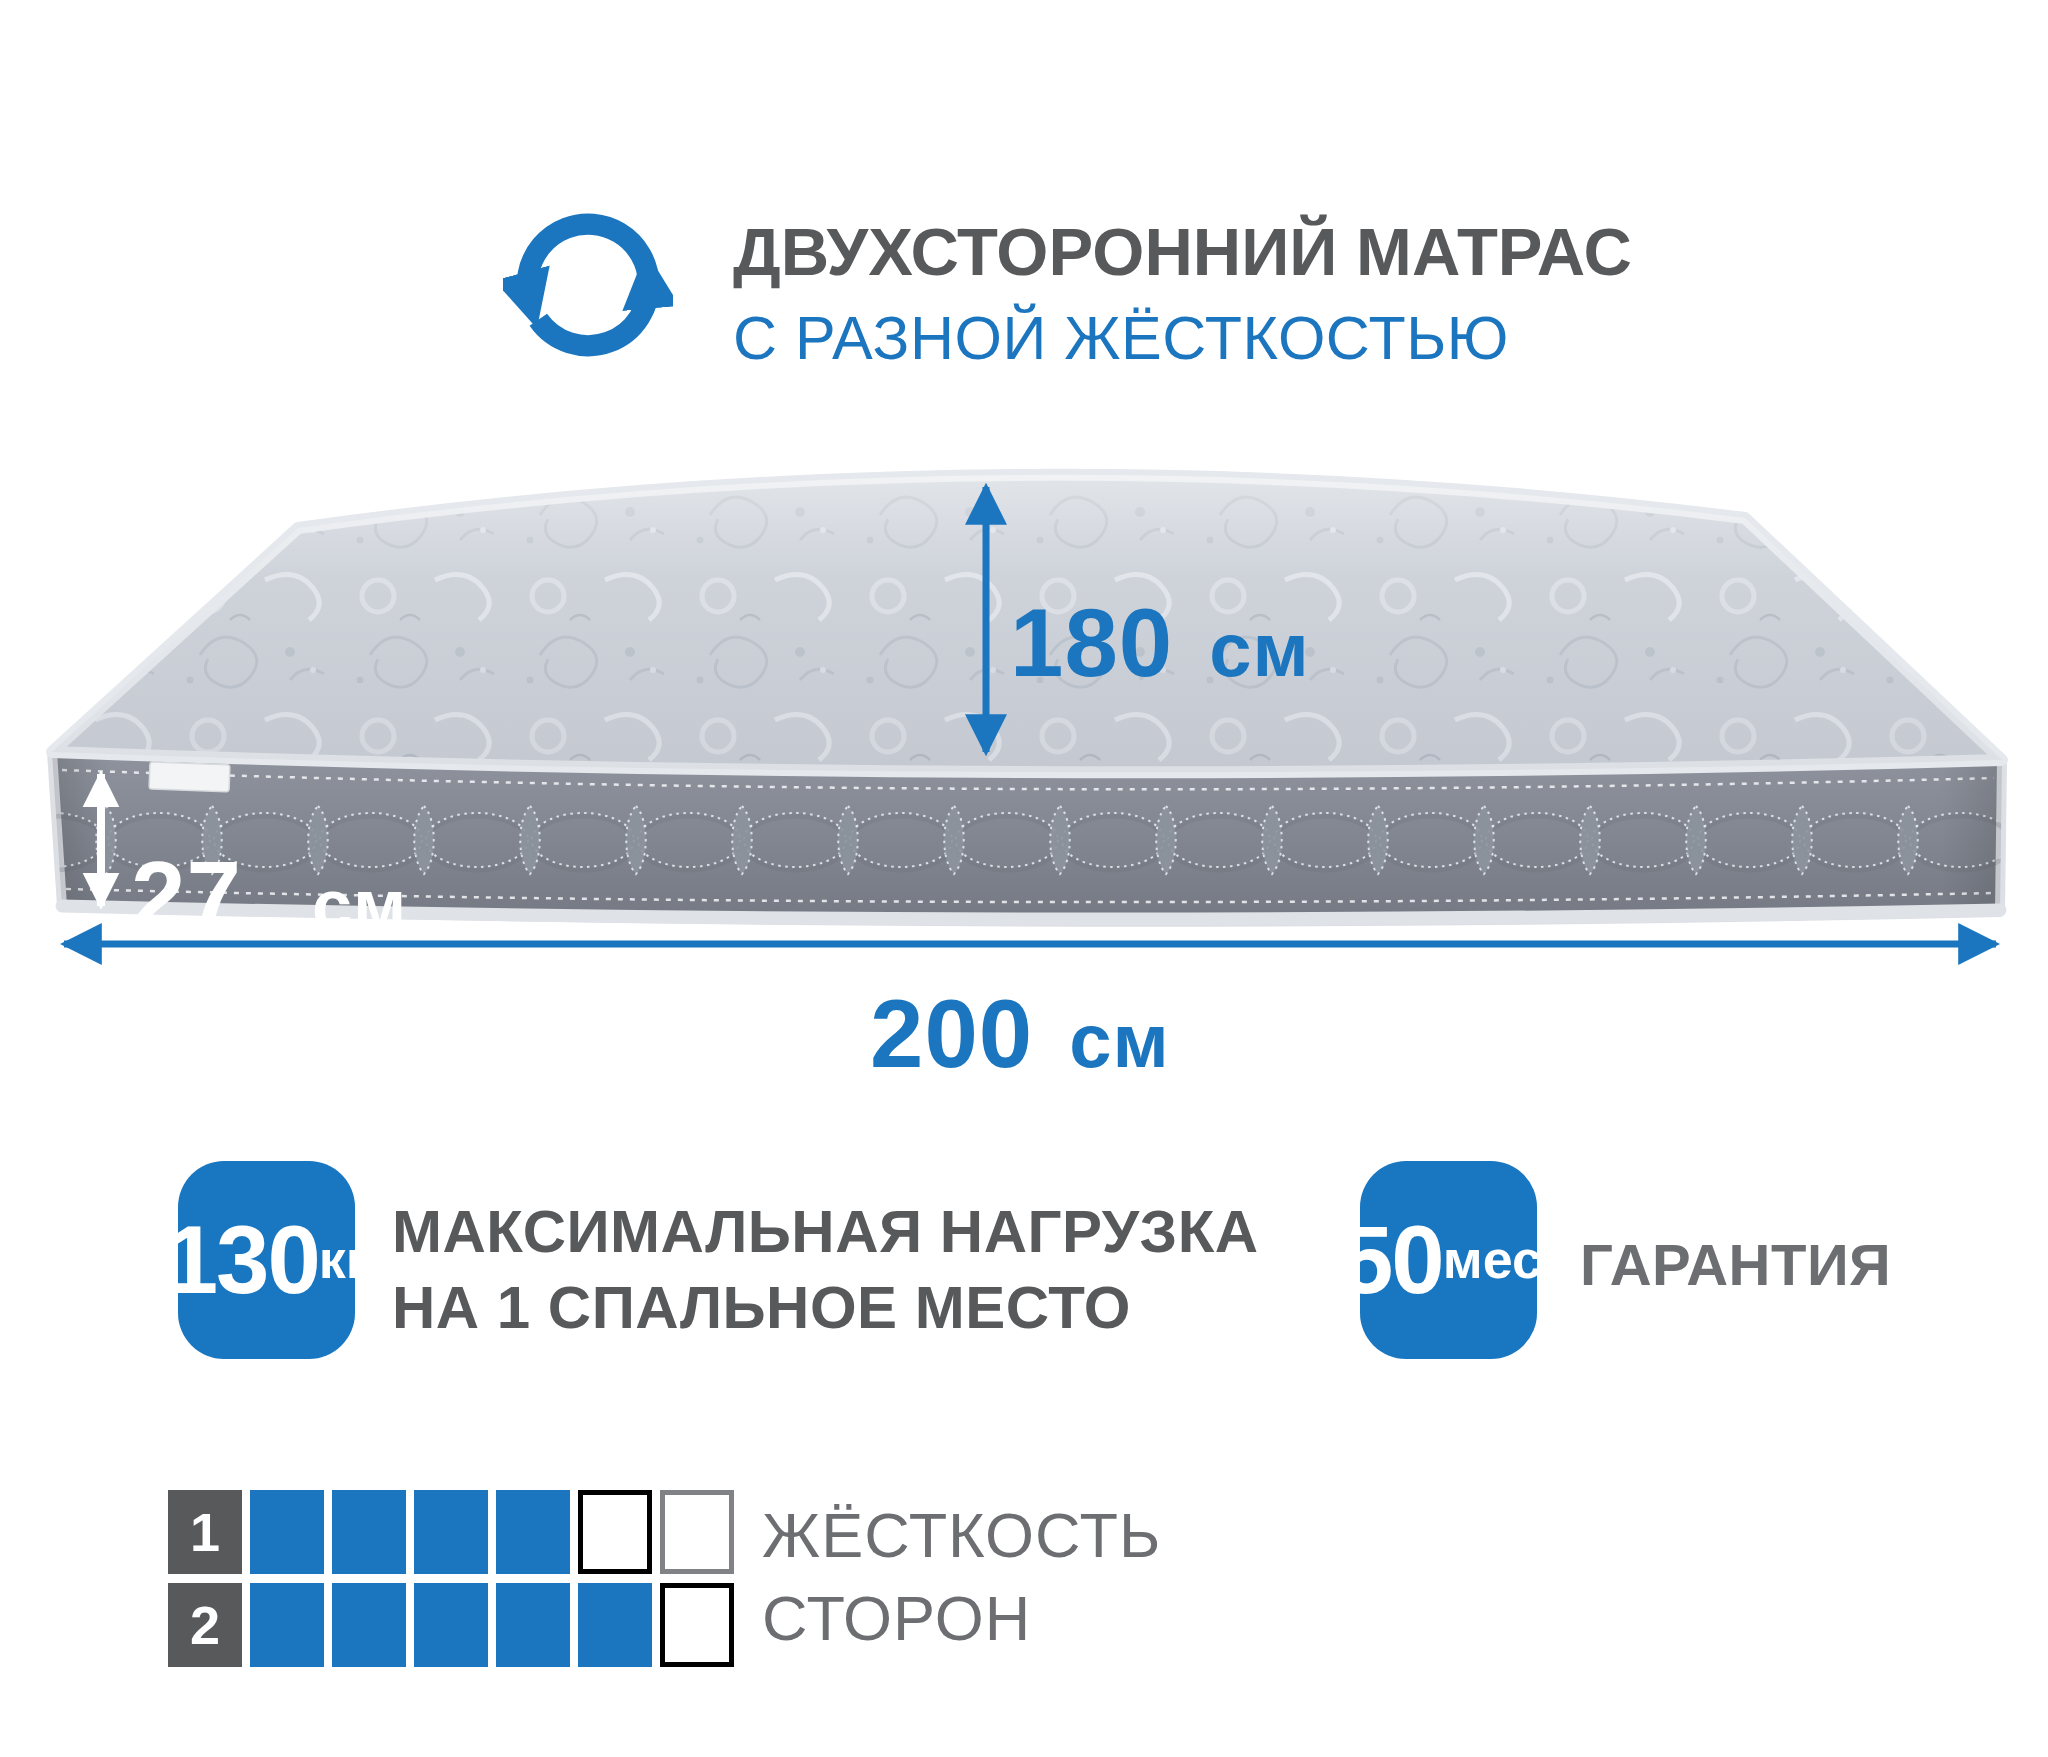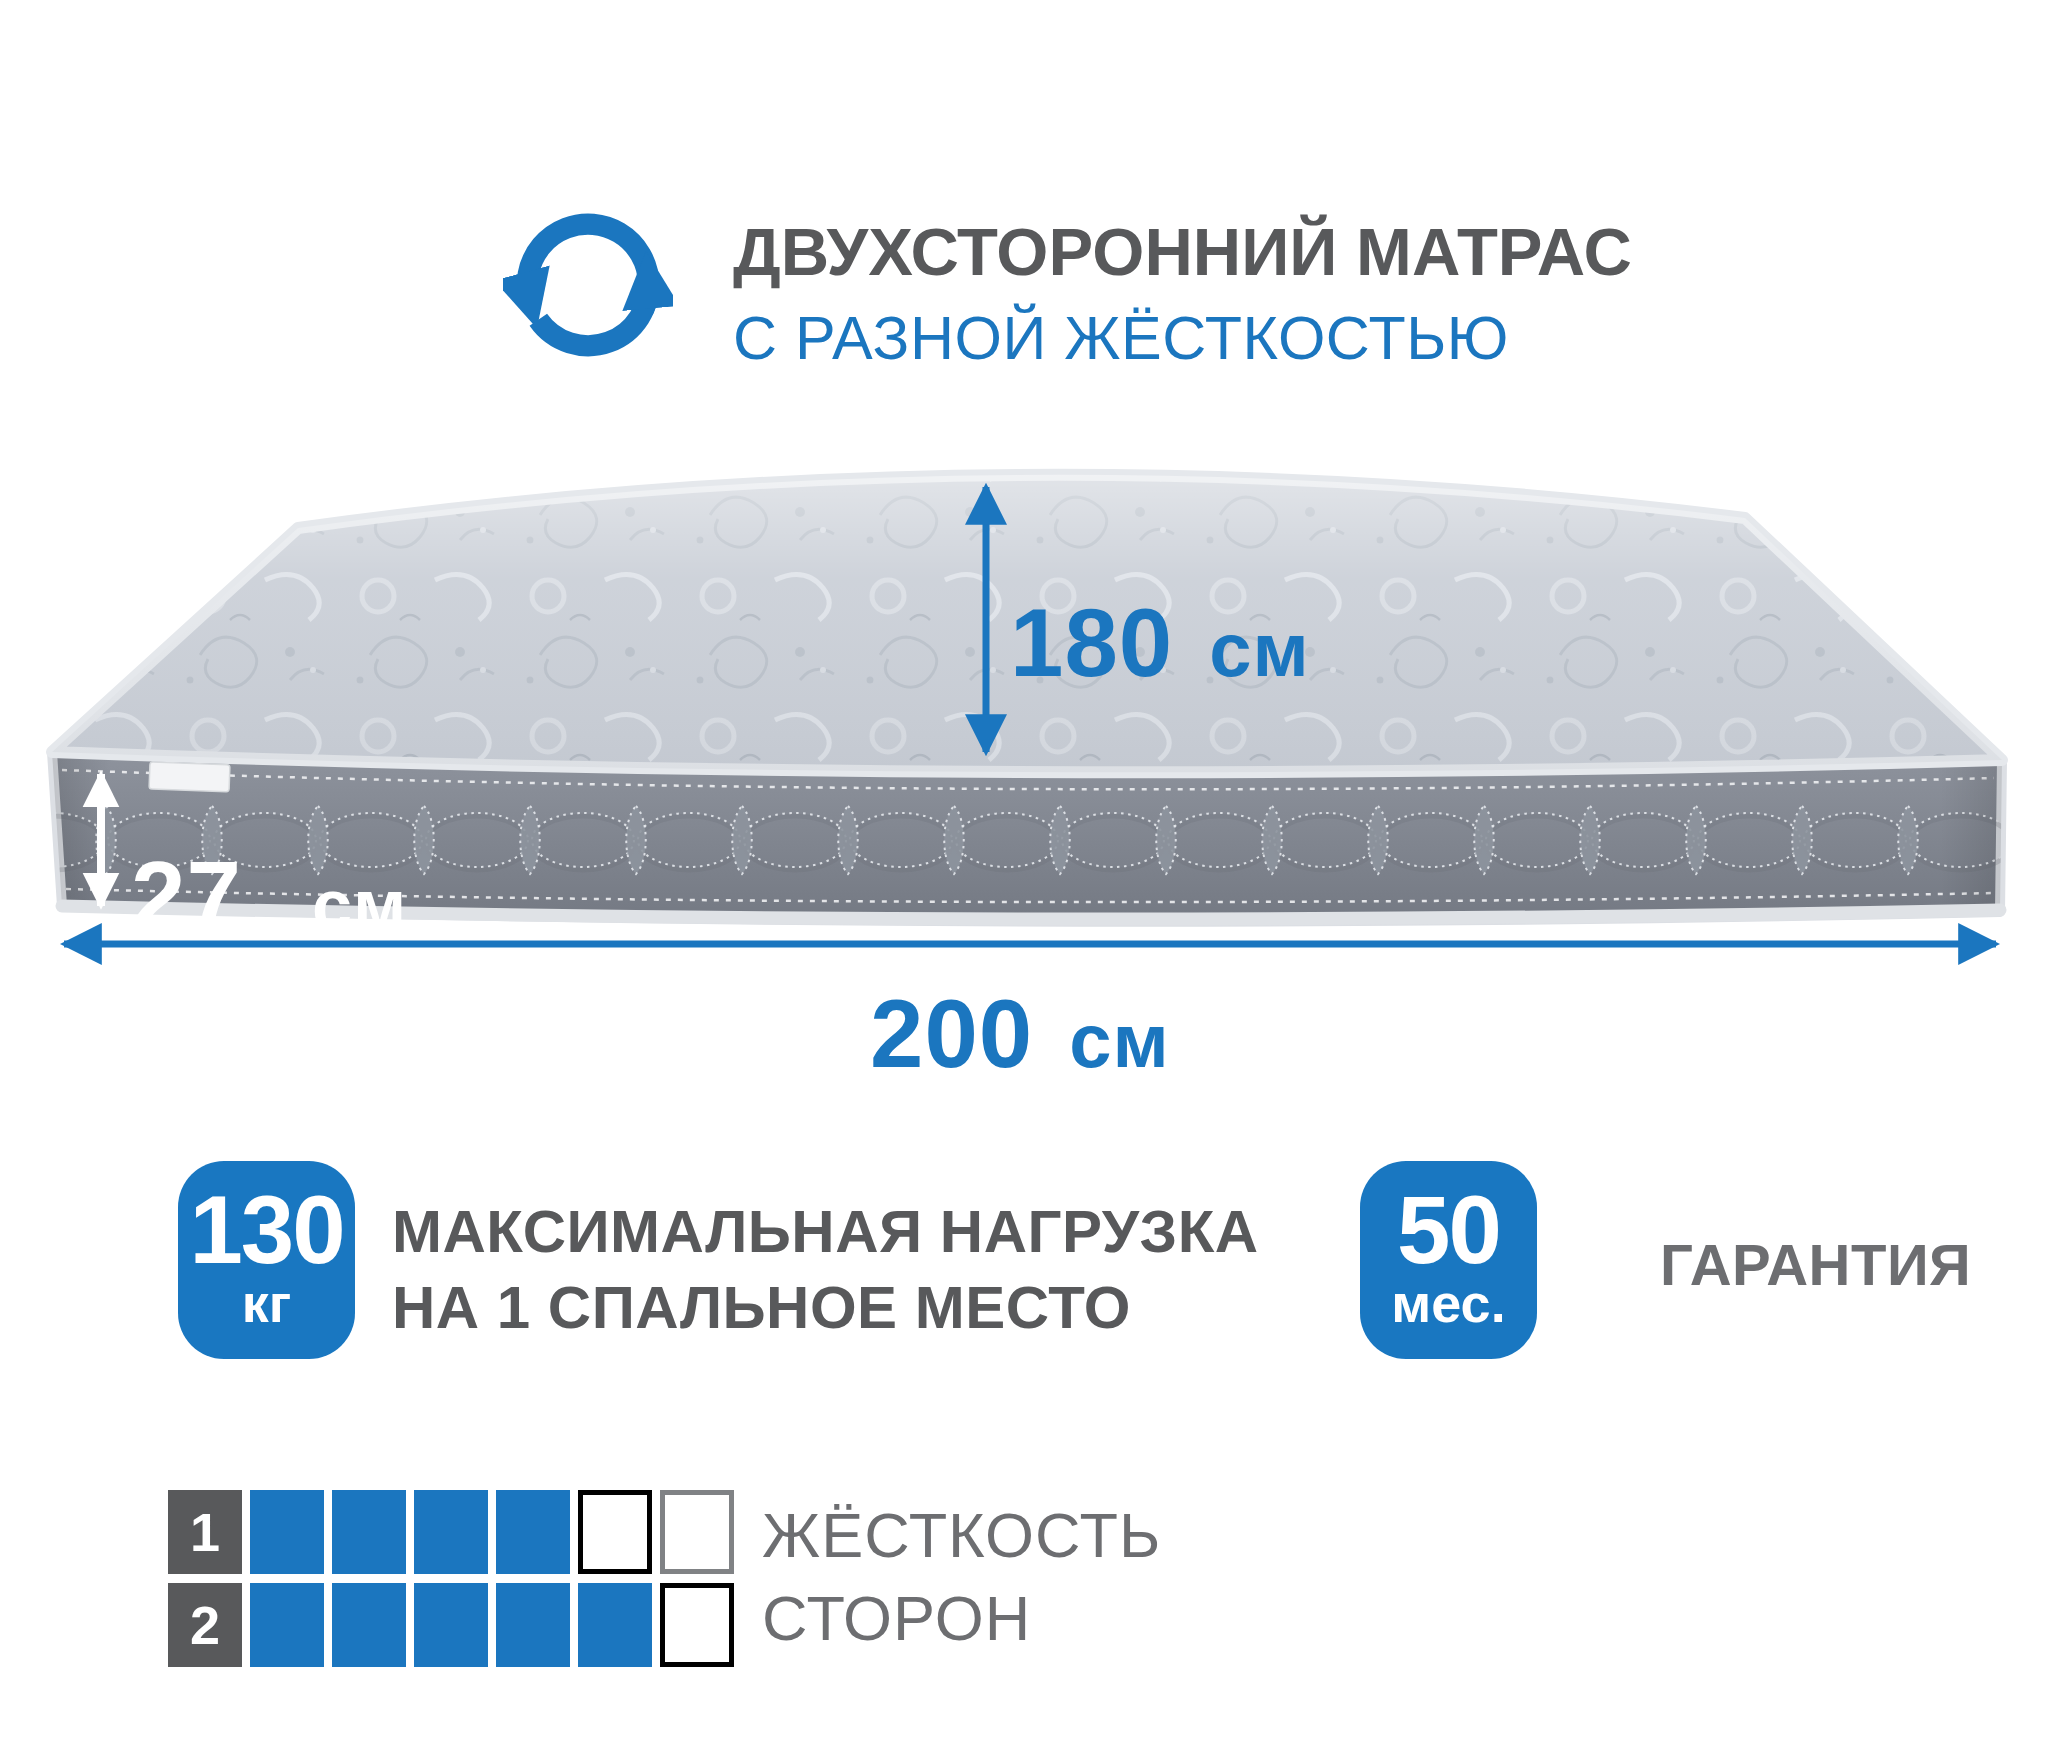--- a/index.html
+++ b/index.html
@@ -26,32 +26,32 @@
   .dim-blue{color:var(--accent);}
   .dim-white{color:#ffffff;}
   #dim-depth{left:1010px;top:560px;}
   #dim-thickness{left:131px;top:812px;gap:40px;}
   #dim-thickness .dim-value{font-size:98px;}
   #dim-thickness .dim-unit{font-size:72px;margin-left:30px;}
   #dim-width{left:870px;top:951px;}
   
   .badge{
     position:absolute;width:177px;height:198px;border-radius:46px;background:var(--badge);
-    display:flex;flex-direction:column;align-items:center;justify-content:center;color:#fff;
+    display:flex;flex-direction:row;align-items:center;justify-content:center;color:#fff;
   }
   .badge .badge-value{font-size:96px;font-weight:bold;line-height:0.92;letter-spacing:-2px;}
   .badge .badge-unit{font-size:54px;font-weight:bold;line-height:1.1;}
   #badge-load{left:178px;top:1161px;}
   #badge-warranty{left:1360px;top:1161px;}
   .badge-label{
     position:absolute;color:var(--title-gray);font-size:60px;line-height:1.27;
     white-space:nowrap;letter-spacing:0.5px;font-weight:bold;
   }
   #badge-load-label{left:392px;top:1194px;}
-  #badge-warranty-label{left:1660px;top:1228px;color:var(--caption-gray);font-size:58px;}
+  #badge-warranty-label{left:1580px;top:1228px;color:var(--caption-gray);font-size:58px;}
   
   #hardness{position:absolute;left:168px;top:1490px;display:flex;flex-direction:column;gap:9px;}
   .h-row{display:flex;gap:8px;}
   .h-label{
     width:74px;height:84px;background:var(--title-gray);color:#fff;font-weight:bold;font-size:54px;
     display:flex;align-items:center;justify-content:center;
   }
   .h-cell{width:74px;height:84px;box-sizing:border-box;}
   .hardness-caption{
     position:absolute;left:762px;top:1494px;color:var(--caption-gray);font-size:63px;line-height:1.31;

